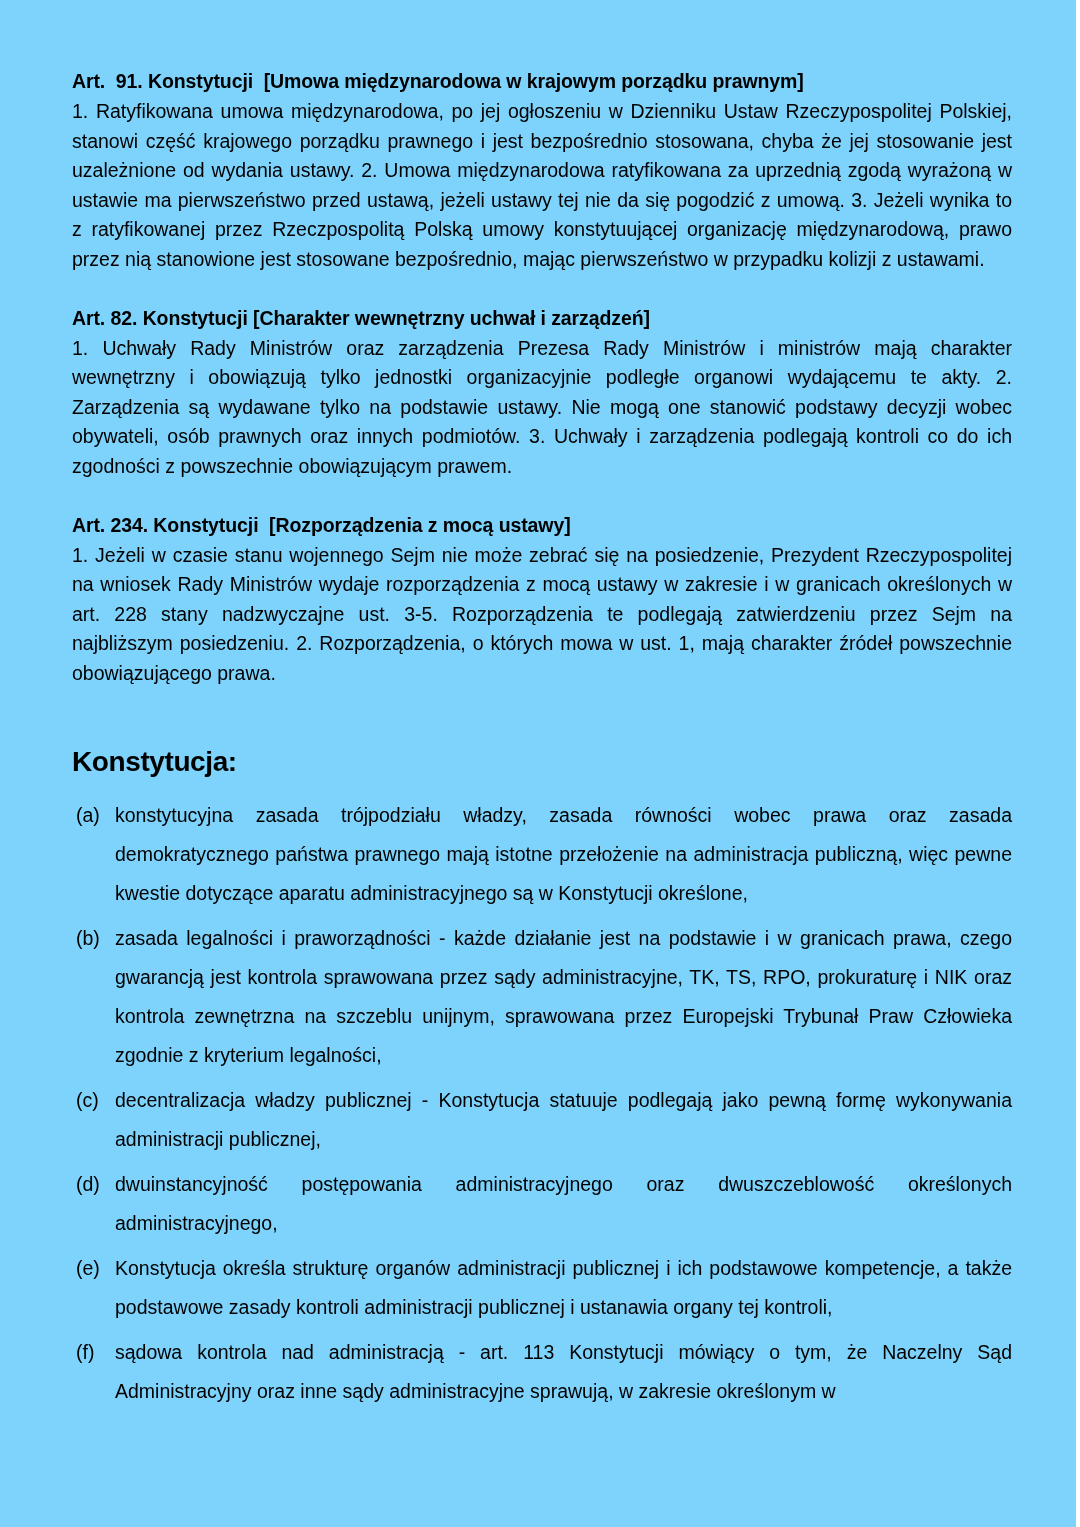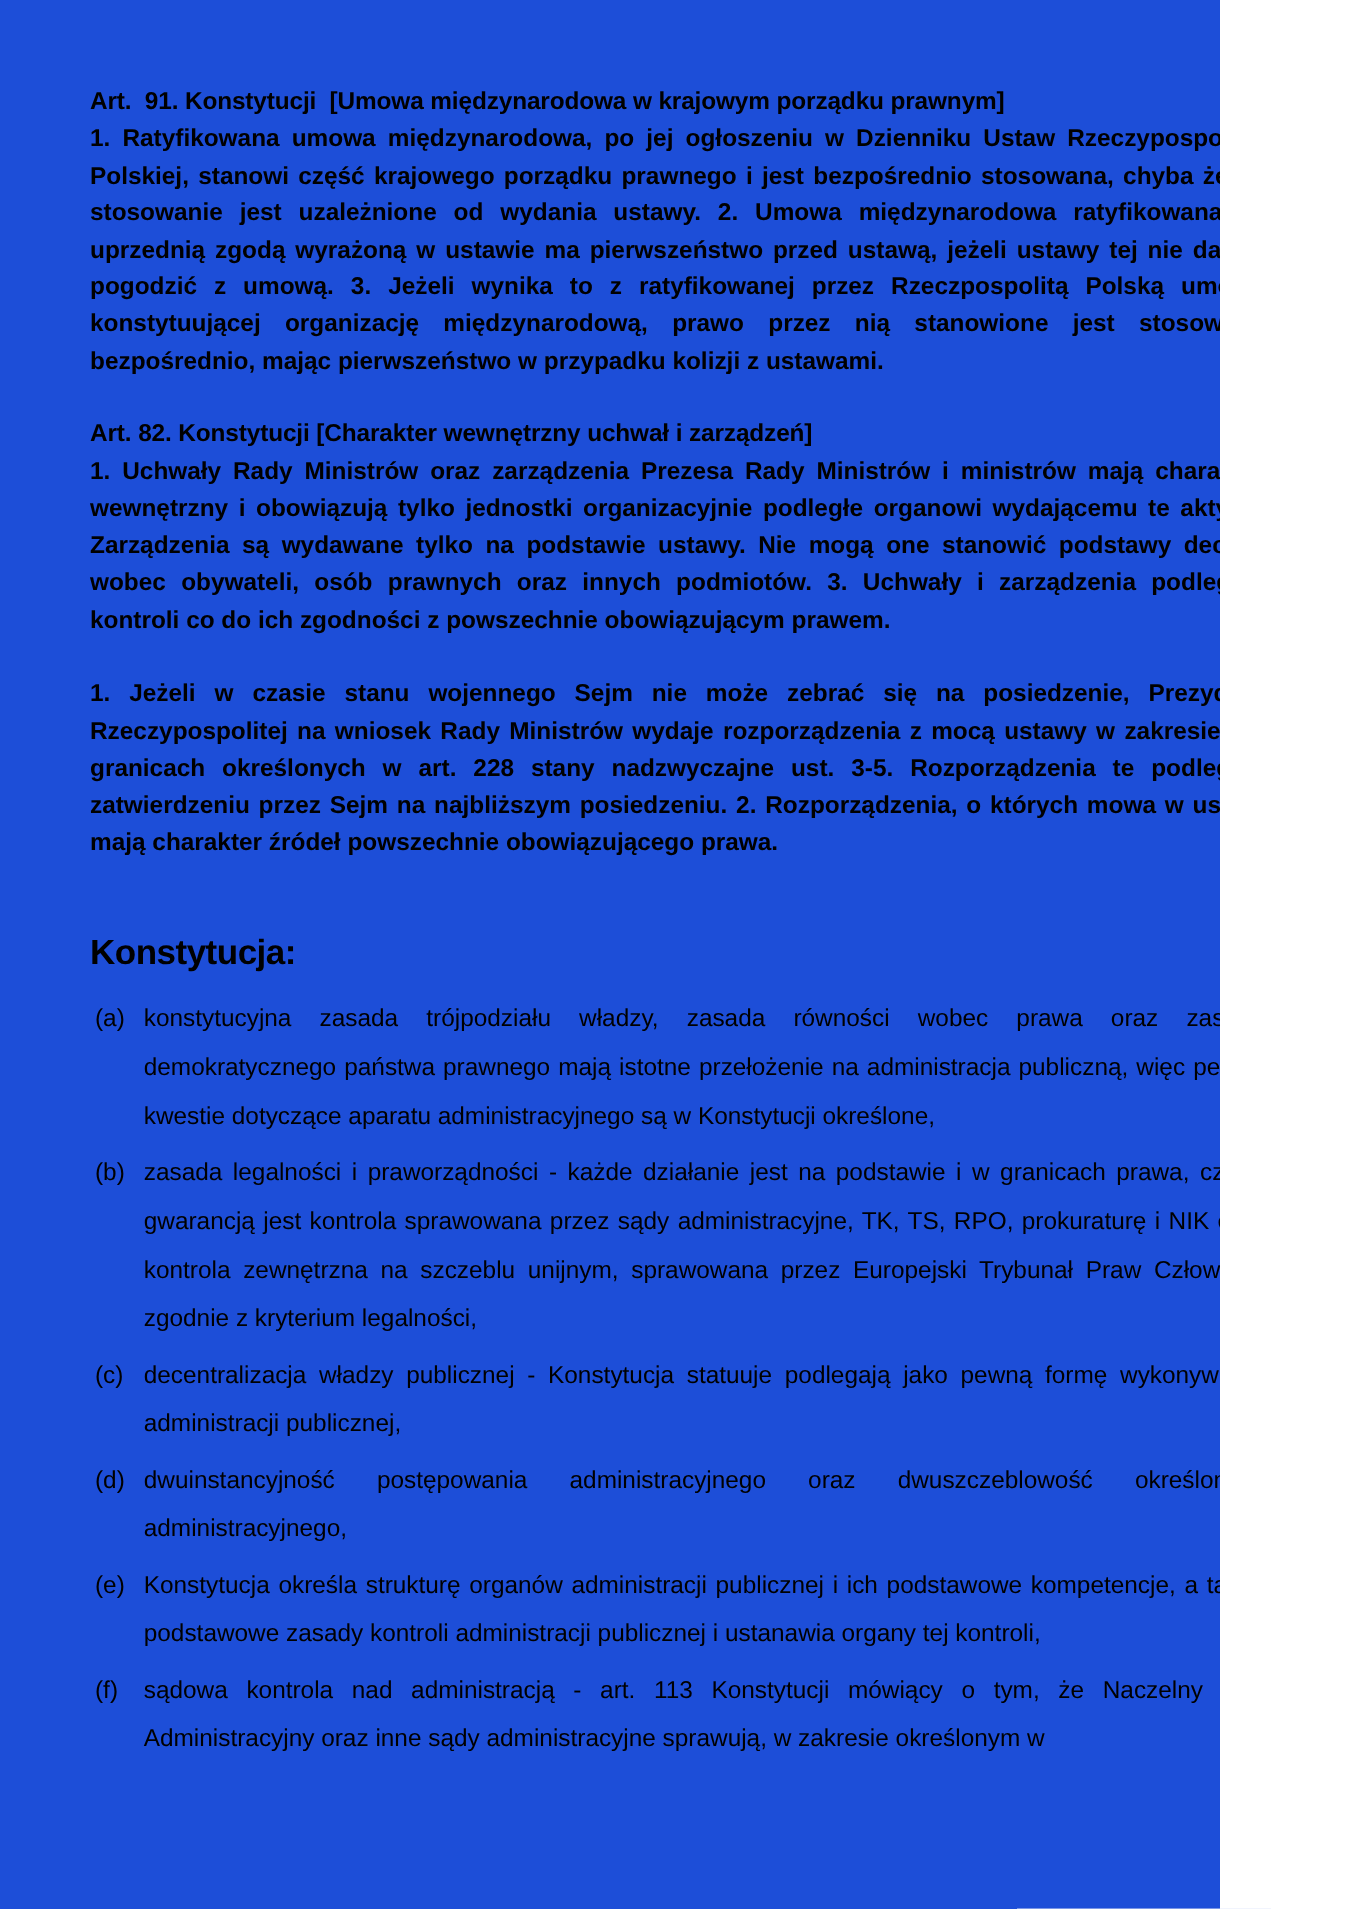--- a/index.html
+++ b/index.html
@@ -7,23 +7,23 @@
     padding: 0;
     background: #ffffff;
   }
   body {
     font-family: "Liberation Sans", sans-serif;
     color: #000000;
     -webkit-font-smoothing: antialiased;
   }
   .page {
     position: relative;
-    width: 976px;
+    width: 1076px;
     height: 1527px;
-    background: #1d4ed8;
+    background: #7dd3fc;
     overflow: hidden;
     box-sizing: border-box;
     padding: 68px 38px 0 72px;
   }
   .doc-body {
     width: 940px;
   }
 
   
   .article-block {
@@ -36,21 +36,21 @@
     font-size: 19.5px;
     font-weight: bold;
     line-height: 1.38;
     text-align: left;
     margin: 0 0 2px 0;
     white-space: pre-wrap;
     letter-spacing: -0.1px;
   }
   .article-para {
     font-size: 19.5px;
-    font-weight: bold;
+    font-weight: normal;
     line-height: 1.52;
     text-align: justify;
     text-justify: inter-word;
     margin: 0;
   }
 
   
   .section-heading {
     font-size: 28px;
     font-weight: bold;
@@ -104,20 +104,21 @@
     </div>
 
     <div class="article-block">
       <div class="article-heading">Art. 82. Konstytucji [Charakter wewnętrzny uchwał i zarządzeń]</div>
       <div class="article-para">1. Uchwały Rady Ministrów oraz zarządzenia Prezesa Rady Ministrów i ministrów mają charakter wewnętrzny i obowiązują tylko jednostki organizacyjnie podległe organowi wydającemu te akty.
 2. Zarządzenia są wydawane tylko na podstawie ustawy. Nie mogą one stanowić podstawy decyzji wobec obywateli, osób prawnych oraz innych podmiotów.
 3. Uchwały i zarządzenia podlegają kontroli co do ich zgodności z powszechnie obowiązującym prawem.</div>
     </div>
 
     <div class="article-block">
+      <div class="article-heading">Art. 234. Konstytucji  [Rozporządzenia z mocą ustawy]</div>
       <div class="article-para">1. Jeżeli w czasie stanu wojennego Sejm nie może zebrać się na posiedzenie, Prezydent Rzeczypospolitej na wniosek Rady Ministrów wydaje rozporządzenia z mocą ustawy w zakresie i w granicach określonych w art. 228 stany nadzwyczajne ust. 3-5. Rozporządzenia te podlegają zatwierdzeniu przez Sejm na najbliższym posiedzeniu.
 2. Rozporządzenia, o których mowa w ust. 1, mają charakter źródeł powszechnie obowiązującego prawa.</div>
     </div>
 
     <h1 class="section-heading">Konstytucja:</h1>
 
     <ul class="lettered-list">
       <li class="list-item">
         <span class="list-marker">(a)</span>
         <span class="item-text">konstytucyjna zasada trójpodziału władzy, zasada równości wobec prawa oraz zasada demokratycznego państwa prawnego mają istotne przełożenie na administracja publiczną, więc pewne kwestie dotyczące aparatu administracyjnego są w Konstytucji określone,</span>

